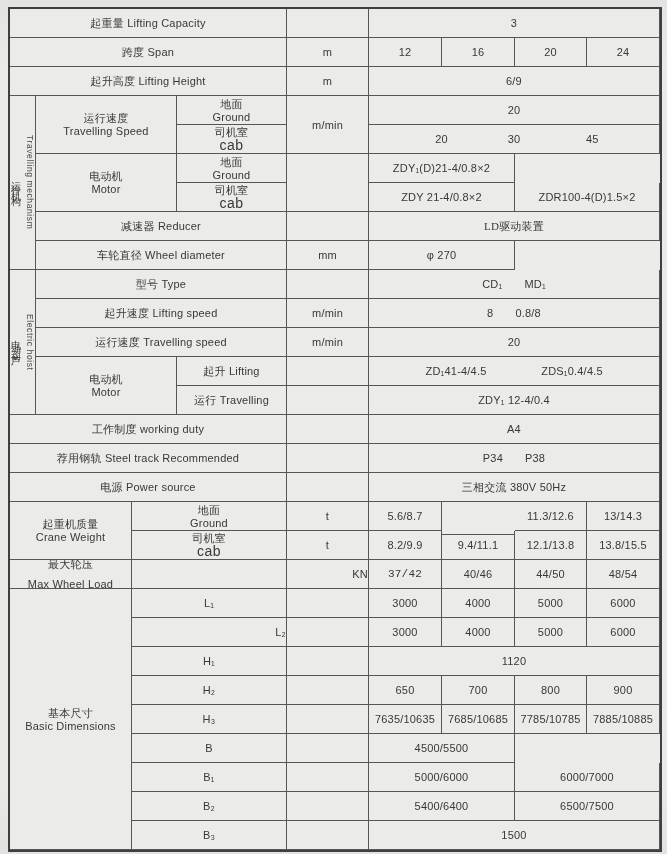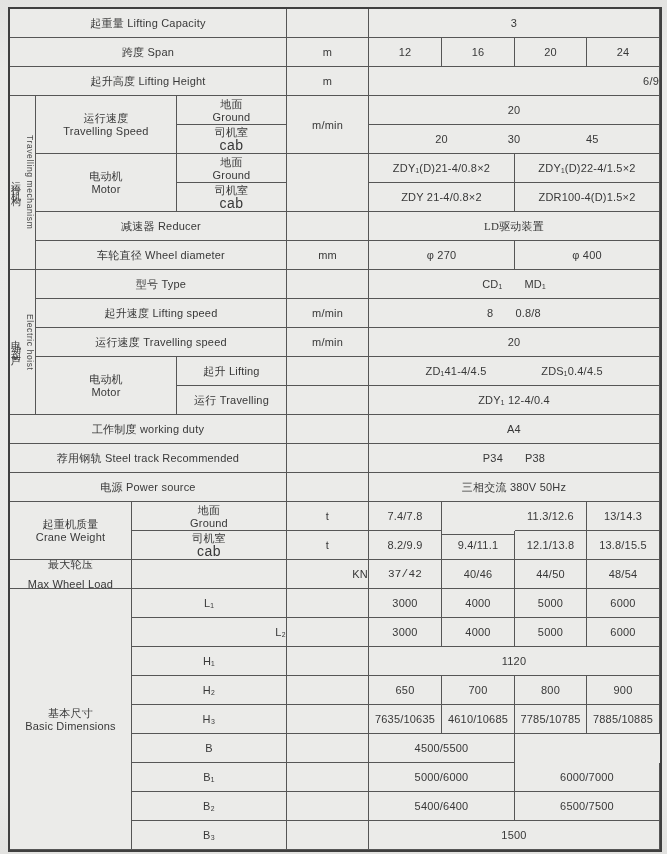--- a/index.html
+++ b/index.html
@@ -83,21 +83,21 @@
     </div>
     <div class="cell" style="grid-area: 2 / 9 / 3 / 10;">
       <span class="ln">24</span>
     </div>
     <div class="cell" style="grid-area: 3 / 1 / 4 / 5;">
       <span class="ln">起升高度 Lifting Height</span>
     </div>
     <div class="cell" style="grid-area: 3 / 5 / 4 / 6;">
       <span class="ln">m</span>
     </div>
-    <div class="cell" style="grid-area: 3 / 6 / 4 / 10; align-items: flex-end;">
+    <div class="cell" style="grid-area: 3 / 6 / 4 / 10;">
       <span class="ln">6/9</span>
     </div>
     <div class="cell vstrip" style="grid-area: 4 / 1 / 10 / 2;">
       <span class="ln">运行机构</span>
       <span class="ln">Travelling mechanism</span>
     </div>
     <div class="cell" style="grid-area: 4 / 2 / 6 / 4;">
       <span class="ln">运行速度</span>
       <span class="ln">Travelling Speed</span>
     </div>
@@ -125,23 +125,20 @@
       <span class="ln">Motor</span>
     </div>
     <div class="cell" style="grid-area: 6 / 4 / 7 / 5;">
       <span class="ln">地面</span>
       <span class="ln">Ground</span>
     </div>
     <div class="cell" style="grid-area: 6 / 5 / 8 / 6;"></div>
     <div class="cell" style="grid-area: 6 / 6 / 7 / 8;">
       <span class="ln">ZDY₁(D)21-4/0.8×2</span>
     </div>
-    <div class="cell" style="grid-area: 6 / 8 / 7 / 10;">
-      <span class="ln">ZDY₁(D)22-4/1.5×2</span>
-    </div>
     <div class="cell cabcell" style="grid-area: 7 / 4 / 8 / 5;">
       <span class="ln">司机室</span>
       <span class="ln">cab</span>
     </div>
     <div class="cell" style="grid-area: 7 / 6 / 8 / 8;">
       <span class="ln">ZDY 21-4/0.8×2</span>
     </div>
     <div class="cell" style="grid-area: 7 / 8 / 8 / 10;">
       <span class="ln">ZDR100-4(D)1.5×2</span>
     </div>
@@ -153,23 +150,20 @@
       <span class="ln">LD驱动装置</span>
     </div>
     <div class="cell" style="grid-area: 9 / 2 / 10 / 5;">
       <span class="ln">车轮直径 Wheel diameter</span>
     </div>
     <div class="cell unit" style="grid-area: 9 / 5 / 10 / 6;">
       <span class="ln">mm</span>
     </div>
     <div class="cell" style="grid-area: 9 / 6 / 10 / 8;">
       <span class="ln">φ 270</span>
-    </div>
-    <div class="cell" style="grid-area: 9 / 8 / 10 / 10;">
-      <span class="ln">φ 400</span>
     </div>
     <div class="cell vstrip" style="grid-area: 10 / 1 / 15 / 2;">
       <span class="ln">电动葫芦</span>
       <span class="ln">Electric hoist</span>
     </div>
     <div class="cell" style="grid-area: 10 / 2 / 11 / 5;">
       <span class="ln">型号 Type</span>
     </div>
     <div class="cell" style="grid-area: 10 / 5 / 11 / 6;"></div>
     <div class="cell pair" style="grid-area: 10 / 6 / 11 / 10;">
@@ -241,21 +235,21 @@
       <span class="ln">Crane Weight</span>
     </div>
     <div class="cell" style="grid-area: 18 / 3 / 19 / 5;">
       <span class="ln">地面</span>
       <span class="ln">Ground</span>
     </div>
     <div class="cell unit" style="grid-area: 18 / 5 / 19 / 6;">
       <span class="ln">t</span>
     </div>
     <div class="cell" style="grid-area: 18 / 6 / 19 / 7;">
-      <span class="ln">7.4/7.8</span>
+      <span class="ln">5.6/8.7</span>
     </div>
     <div class="cell" style="grid-area: 18 / 7 / 19 / 8; margin-top: 32px;">
       <span class="ln">8.6/9.9</span>
     </div>
     <div class="cell" style="grid-area: 18 / 8 / 19 / 9;">
       <span class="ln">11.3/12.6</span>
     </div>
     <div class="cell" style="grid-area: 18 / 9 / 19 / 10; justify-content: center;">
       <span class="ln">13/14.3</span>
     </div>
@@ -358,21 +352,21 @@
       <span class="ln">900</span>
     </div>
     <div class="cell" style="grid-area: 25 / 3 / 26 / 5;">
       <span class="ln">H₃</span>
     </div>
     <div class="cell" style="grid-area: 25 / 5 / 26 / 6;"></div>
     <div class="cell" style="grid-area: 25 / 6 / 26 / 7;">
       <span class="ln">7635/10635</span>
     </div>
     <div class="cell" style="grid-area: 25 / 7 / 26 / 8;">
-      <span class="ln">4610/10685</span>
+      <span class="ln">7685/10685</span>
     </div>
     <div class="cell" style="grid-area: 25 / 8 / 26 / 9;">
       <span class="ln">7785/10785</span>
     </div>
     <div class="cell" style="grid-area: 25 / 9 / 26 / 10;">
       <span class="ln">7885/10885</span>
     </div>
     <div class="cell" style="grid-area: 26 / 3 / 27 / 5;">
       <span class="ln">B</span>
     </div>

